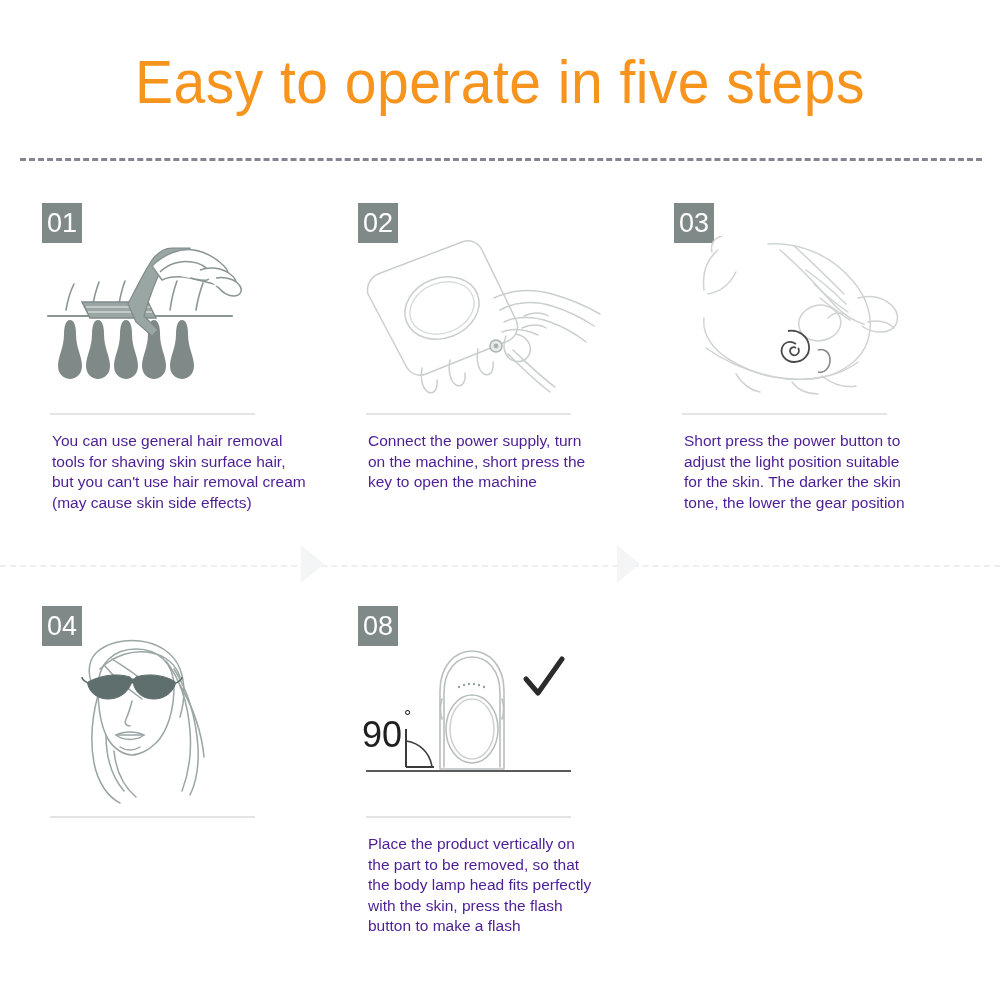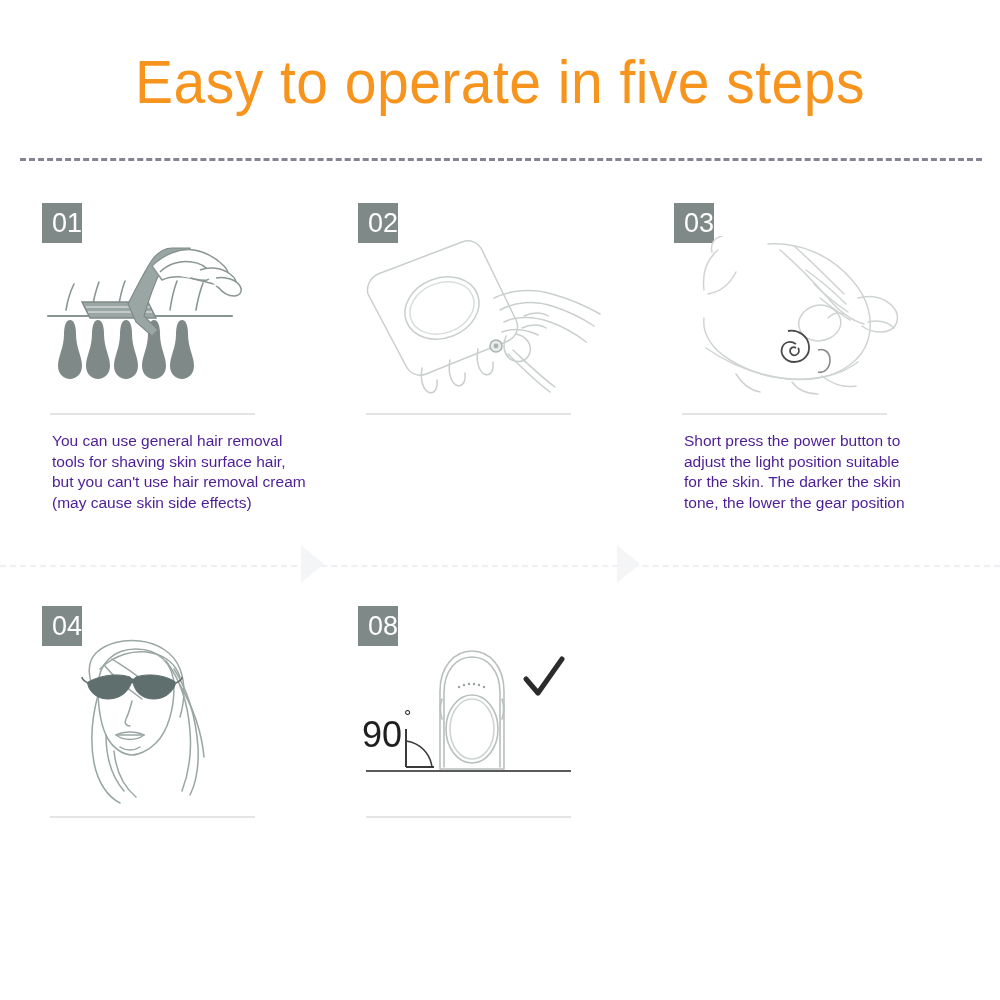--- a/index.html
+++ b/index.html
@@ -77,21 +77,21 @@
   .badge {
     position: absolute;
     top: 3px;
     left: 2px;
     width: 40px;
     height: 40px;
     background: #7f8a88;
     color: #ffffff;
     font-size: 27px;
     line-height: 40px;
-    text-align: right;
+    text-align: center;
     font-family: "Liberation Sans", sans-serif;
     letter-spacing: 0px;
     box-sizing: border-box;
   }
 
   .art {
     position: absolute;
     top: 36px;
     left: 0;
     width: 300px;
@@ -215,20 +215,23 @@
           <path d="M144 74 C158 66 178 64 196 70 C212 75 226 82 238 90"></path>
           <path d="M148 86 C160 80 178 80 194 86 C208 91 220 98 230 106"></path>
           <path d="M146 96 C156 92 170 93 182 99"></path>
           <path d="M150 100 C146 110 148 120 156 124 C164 128 172 124 174 116 C176 108 170 100 160 98"></path>
           <path d="M166 92 C174 88 184 88 190 92"></path>
           <path d="M168 80 C176 76 186 76 192 80"></path>
         </g>
       </svg>
     </div>
     <div class="cap-rule"></div>
+    <div class="caption">Connect the power supply, turn
+on the machine, short press the
+key to open the machine</div>
   </div>
 
   <div class="step col-3">
     <div class="badge">03</div>
     <div class="art">
       <svg width="300" height="172" viewBox="0 0 300 172" xmlns="http://www.w3.org/2000/svg">
         <g fill="none" stroke="#cfd4d3" stroke-width="1.5" stroke-linecap="round" stroke-linejoin="round">
 
           <path d="M40 16 C38 8 42 2 50 0"></path>
           <path d="M32 54 C30 38 34 24 46 14"></path>
@@ -348,15 +351,20 @@
           <path d="M50 102 C64 104 74 114 76 128" stroke-width="1.6"></path>
         </g>
 
         <text x="6" y="108" font-family="'Liberation Sans', sans-serif" font-size="36" fill="#1f1f1f">90</text>
         <text x="48" y="84" font-family="'Liberation Sans', sans-serif" font-size="18" fill="#1f1f1f">°</text>
 
         <path d="M170 40 L182 54 L206 20" fill="none" stroke="#2b2b2b" stroke-width="5" stroke-linecap="round" stroke-linejoin="round"></path>
       </svg>
     </div>
     <div class="cap-rule"></div>
+    <div class="caption">Place the product vertically on
+the part to be removed, so that
+the body lamp head fits perfectly
+with the skin, press the flash
+button to make a flash</div>
   </div>
 
 </div>
 
 </body></html>

